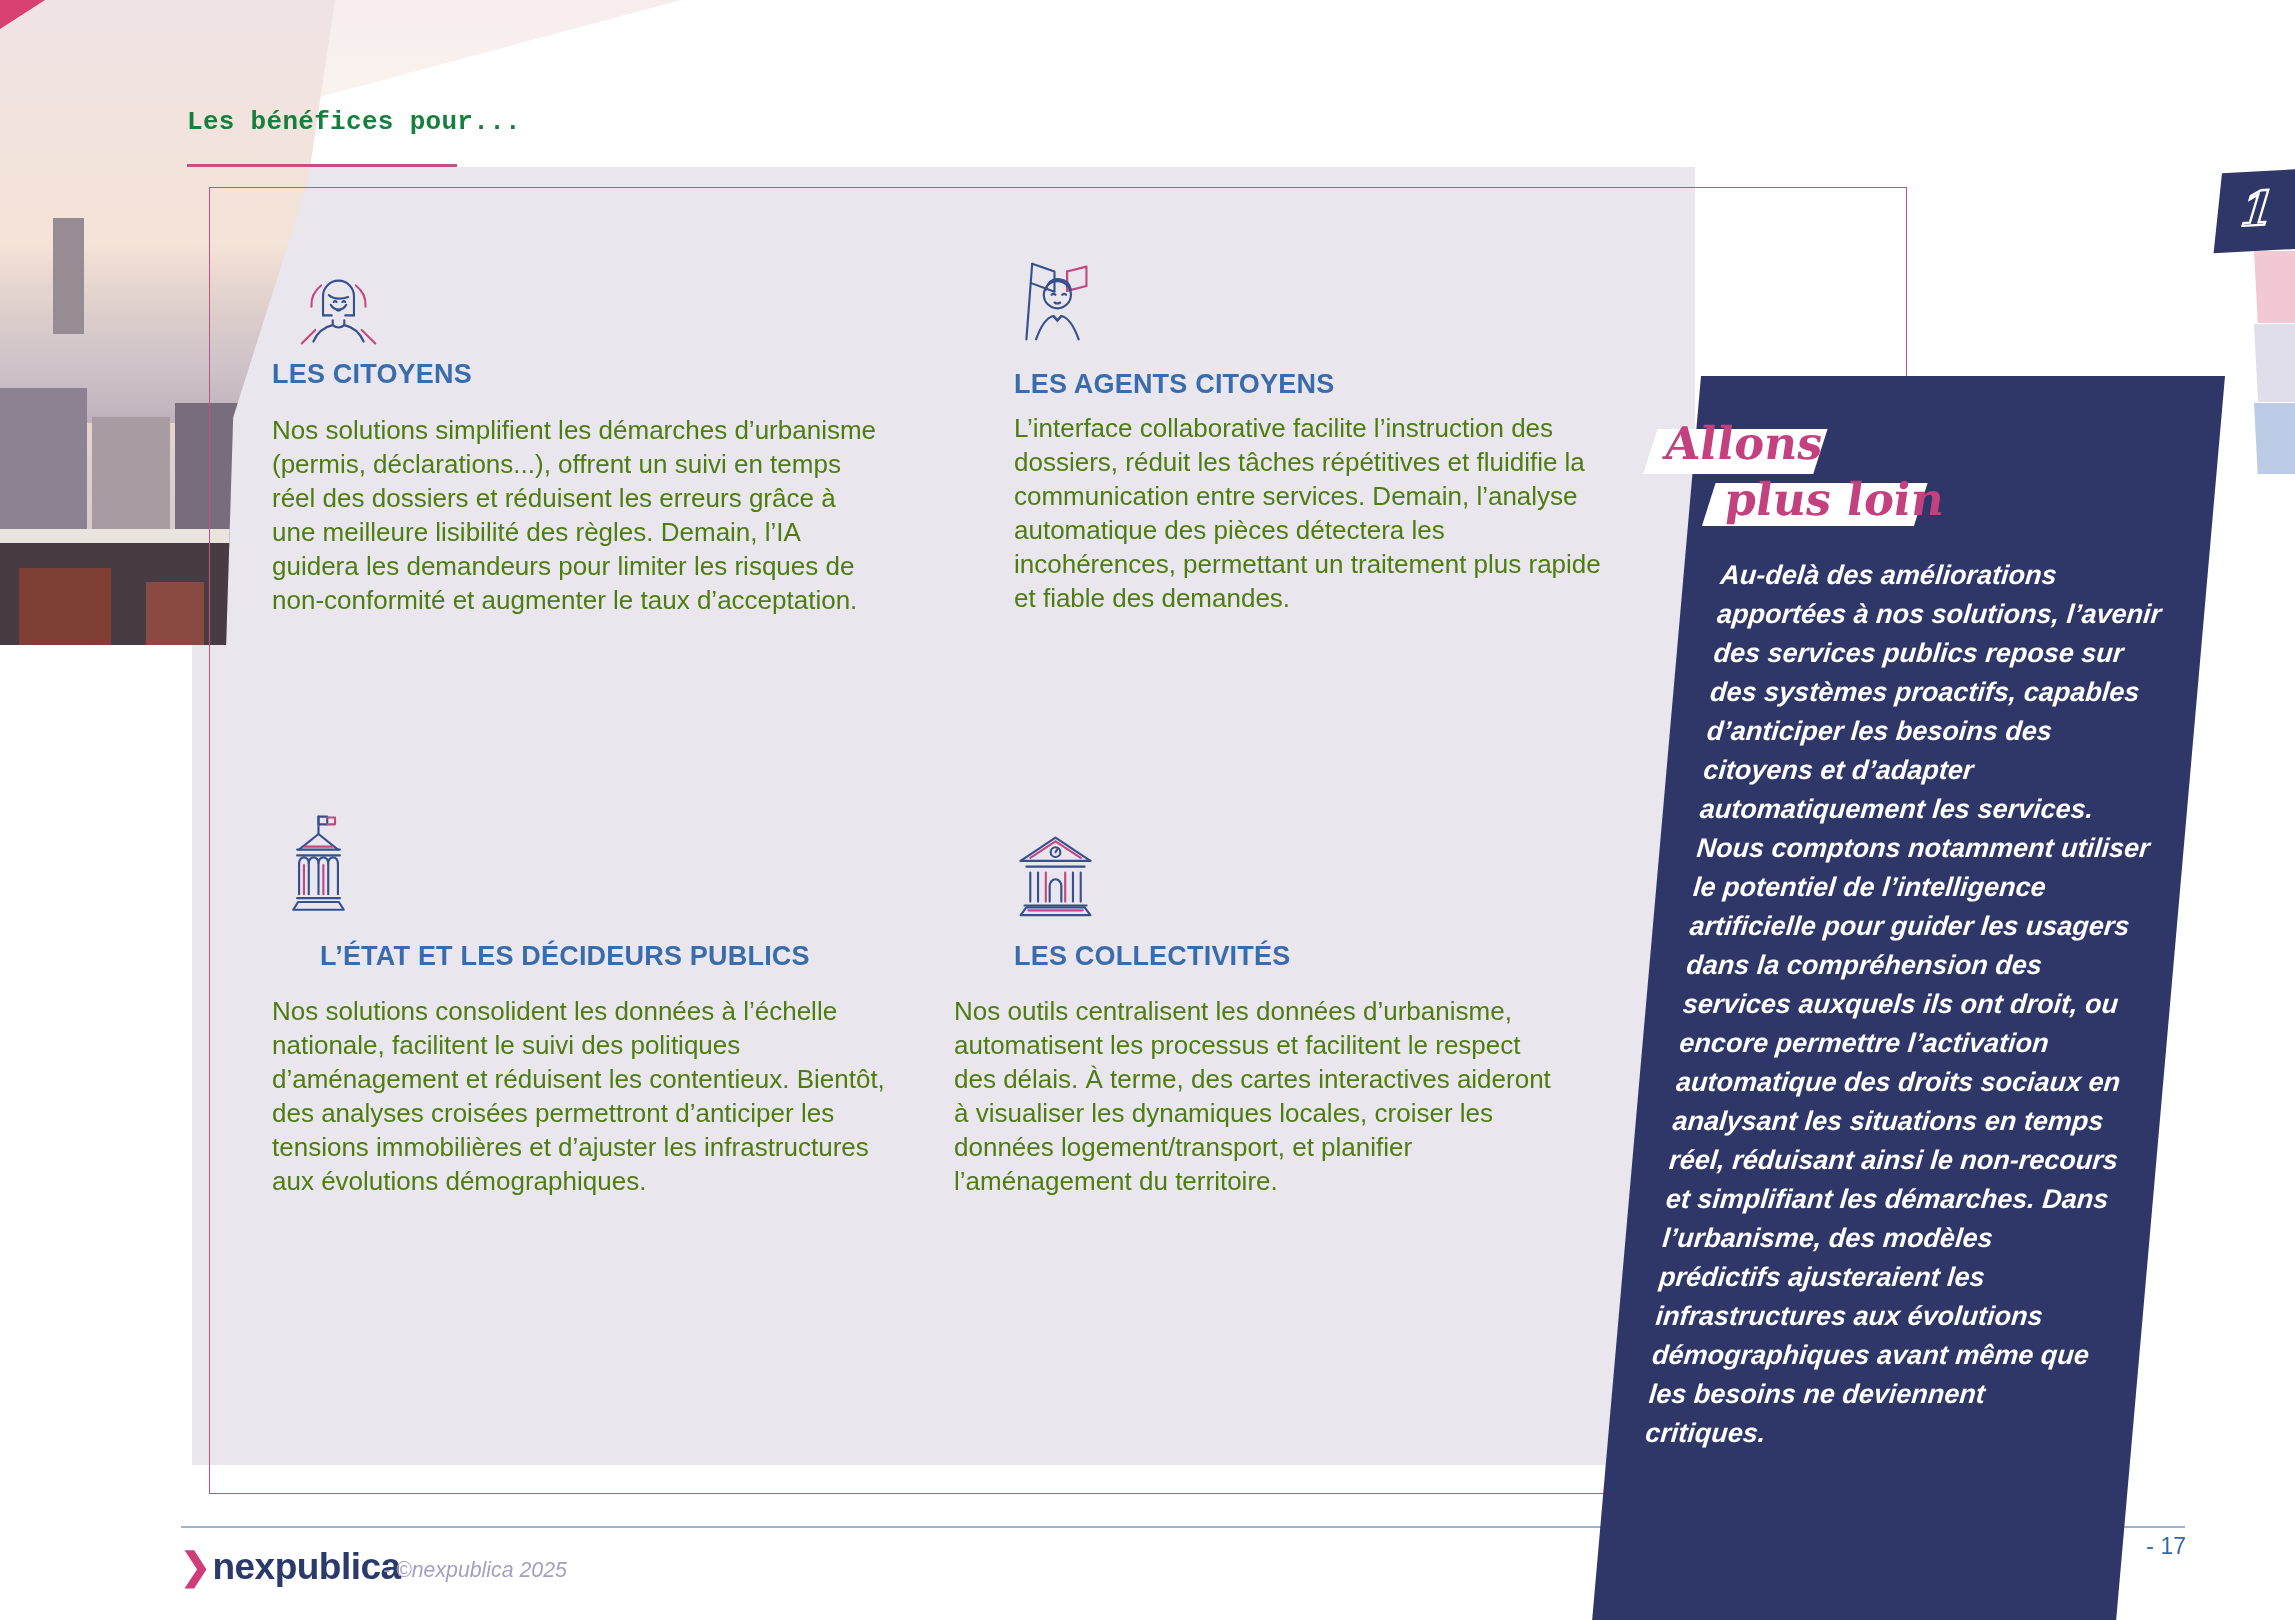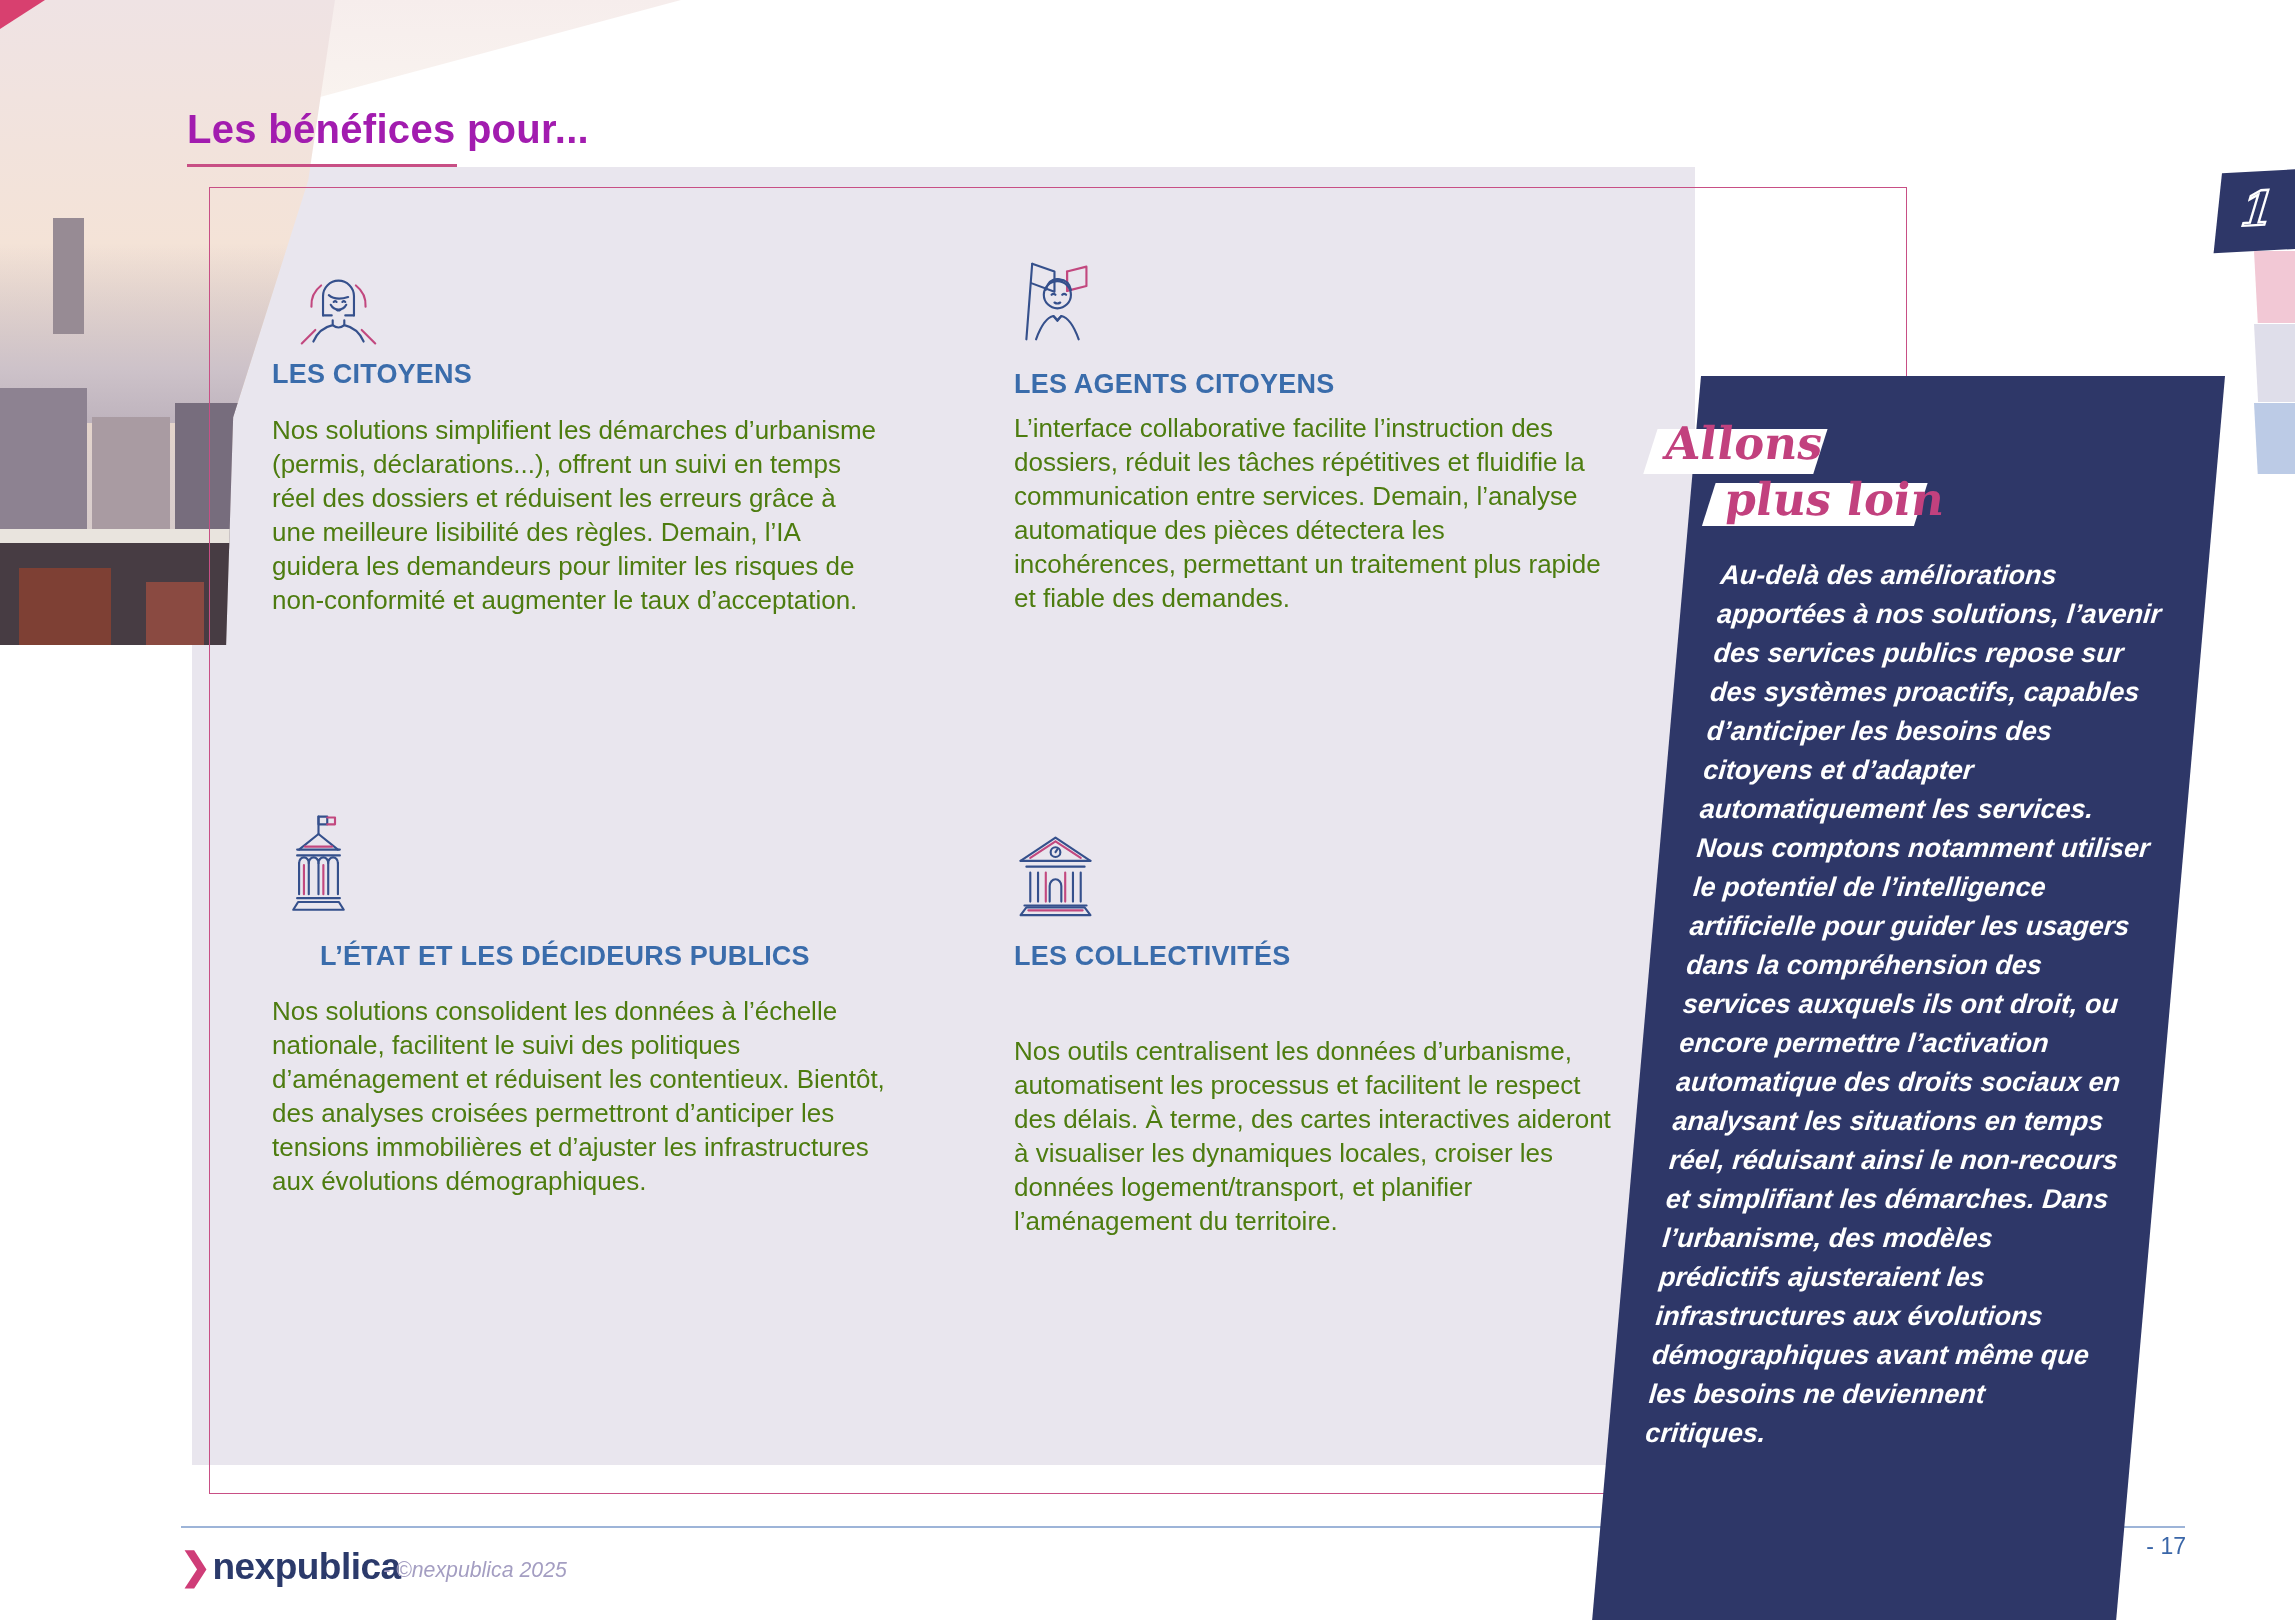--- a/index.html
+++ b/index.html
@@ -25,40 +25,40 @@
   .photo .ph-brick2{position:absolute;left:146px;top:582px;width:58px;height:63px;background:#8a4a41;}
   .corner-tri{position:absolute;left:0;top:0;width:45px;height:29px;z-index:4;
     clip-path:polygon(0 0,100% 0,0 100%);background:#d8406f;}
 
   
   .card{position:absolute;left:192px;top:167px;width:1503px;height:1298px;background:#e9e6ee;z-index:1;}
   .pink-rect{position:absolute;left:209px;top:187px;width:1696px;height:1305px;
     border:1.9px solid #c84f85;z-index:3;}
 
   
-  .page-title{position:absolute;left:187px;top:107px;z-index:5;font-size:40px;font-weight:bold;
-    color:#a21caf;letter-spacing:0.3px;}
+  .page-title{position:absolute;left:187px;top:107px;z-index:5;font-size:26px;font-weight:bold;
+    color:#15803d;letter-spacing:0.3px;font-family:Liberation Mono, monospace;}
   .title-underline{position:absolute;left:187px;top:164px;width:270px;height:2.9px;background:#c84f85;z-index:5;}
 
   
   .icon{position:absolute;z-index:5;}
   .sec-h{position:absolute;z-index:5;font-size:27px;font-weight:bold;color:#3a6cab;letter-spacing:0.2px;}
   .sec-p{position:absolute;z-index:5;font-size:26px;line-height:34px;color:#4d7c0f;}
   #icon-citizens{left:294px;top:270px;}
   #icon-agents{left:1007px;top:254px;}
   #icon-state{left:268px;top:811px;}
   #icon-collectivites{left:1007px;top:825px;}
   #h-citizens{left:272px;top:359px;}
   #h-agents{left:1014px;top:369px;}
   #h-state{left:272px;top:941px;margin-left:48px;}
   #h-collectivites{left:1014px;top:941px;}
   #p-citizens{left:272px;top:413px;width:611px;}
   #p-agents{left:1014px;top:411px;width:597px;}
   #p-state{left:272px;top:994px;width:626px;}
-  #p-collectivites{left:1014px;top:994px;width:597px;margin-top:40px;}
+  #p-collectivites{left:954px;top:994px;width:597px;}
 
   
   .panel{position:absolute;left:1701px;top:376px;width:524px;height:1359px;background:#2e3768;
     transform:skewX(-5deg);transform-origin:top left;z-index:6;}
   .banner{position:absolute;background:#ffffff;transform:skewX(-13deg);}
   .banner1{left:-44px;top:53px;width:170px;height:45px;}
   .banner2{left:19.4px;top:107px;width:212px;height:43px;}
   .script{position:absolute;font-family:"DejaVu Serif",serif;font-style:italic;font-weight:bold;
     color:#c2417e;transform:skewX(20deg);white-space:nowrap;}
   .script1{left:11.6px;top:-11.6px;font-size:45px;}

